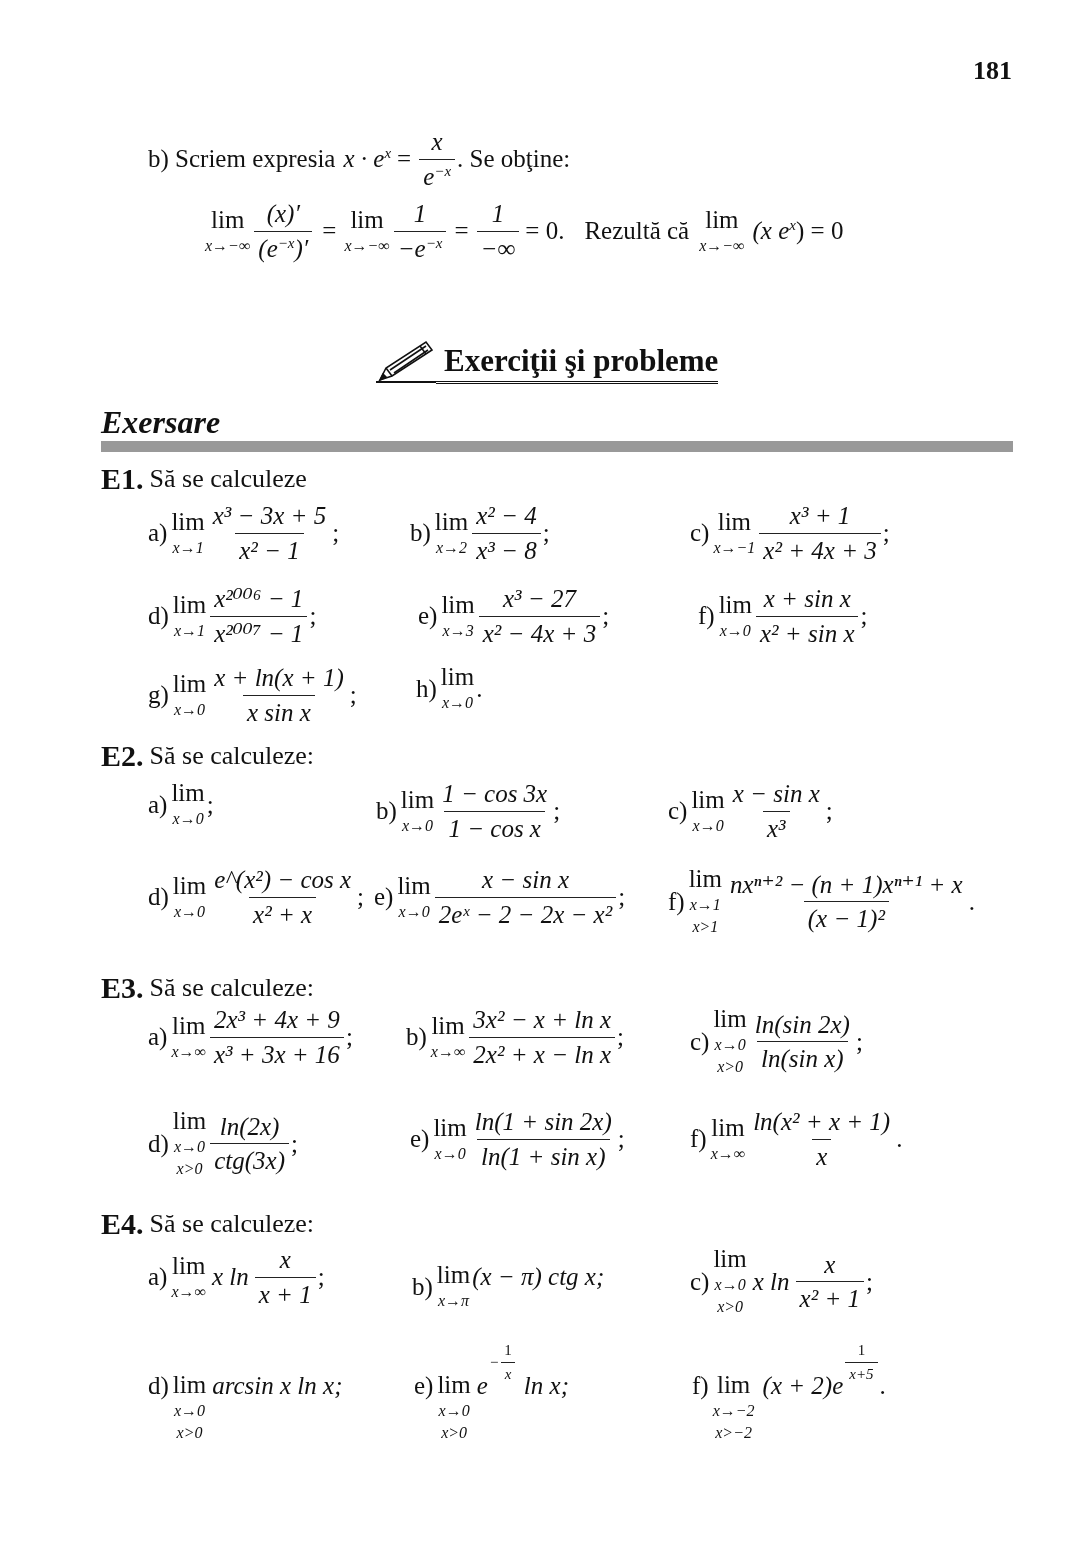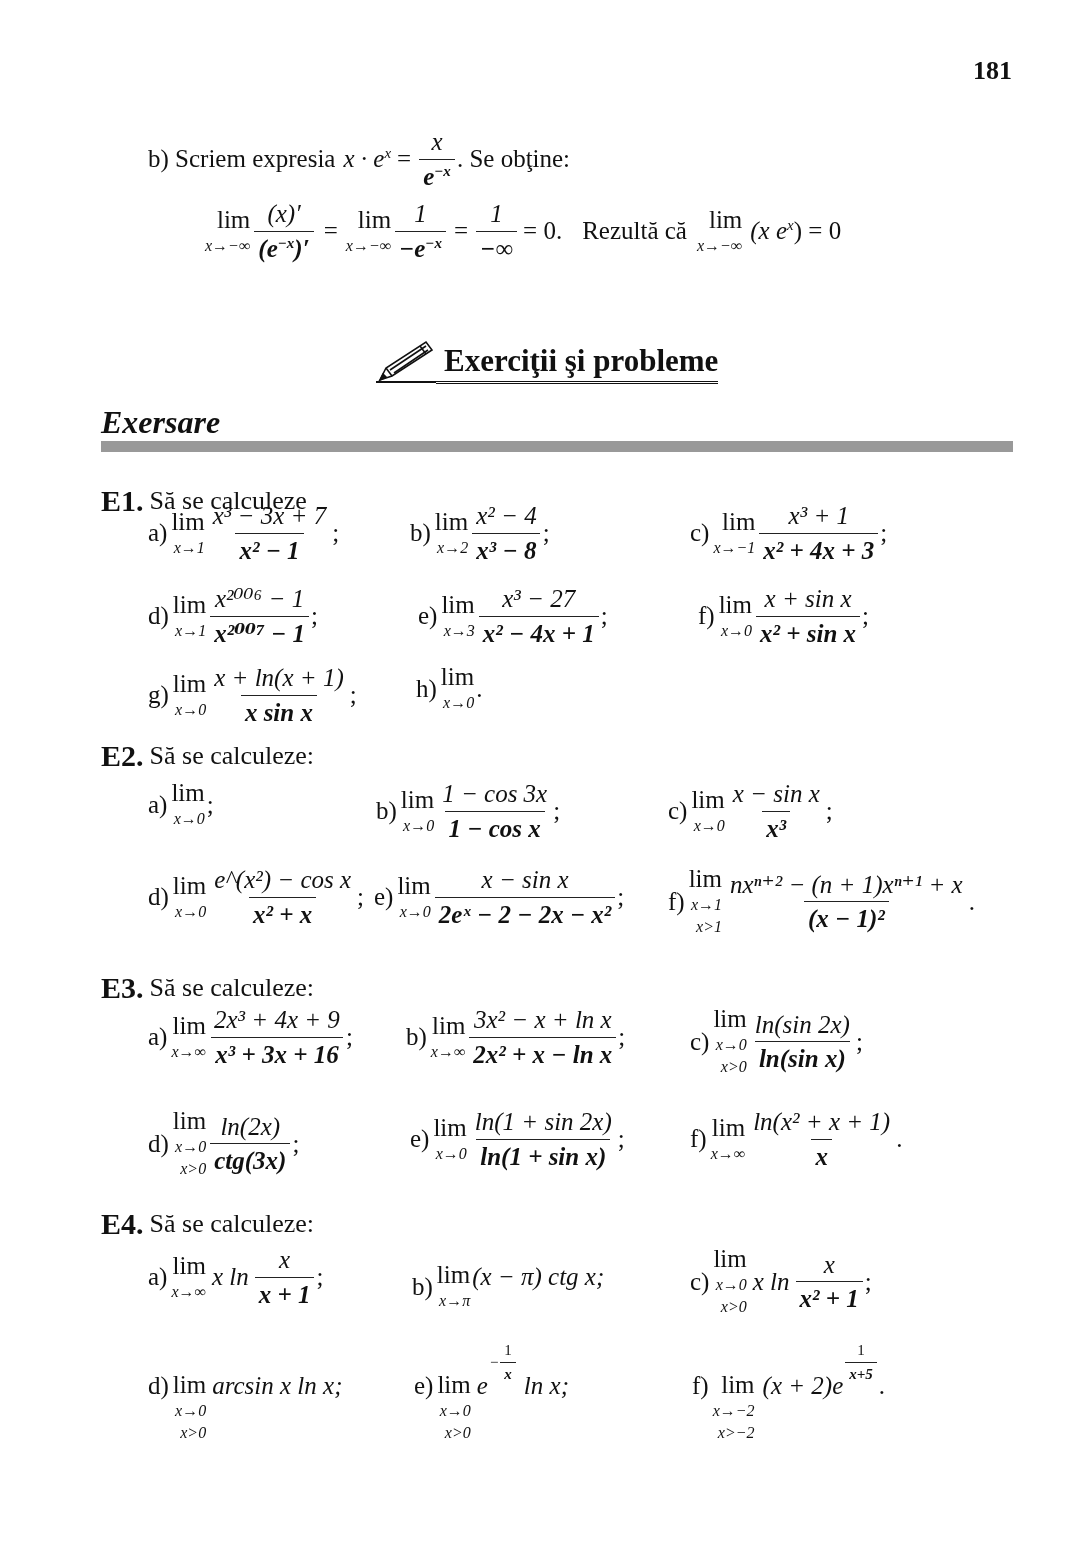--- a/index.html
+++ b/index.html
@@ -3,26 +3,26 @@
 <meta charset="utf-8">
 <style>
   html,body{margin:0;padding:0;background:#ffffff;}
   body{width:1080px;height:1553px;position:relative;overflow:hidden;
        font-family:"Liberation Serif","DejaVu Serif",serif;color:#111;}
   .abs{position:absolute;}
   .page-num{right:68px;top:56px;font-weight:bold;font-size:26px;}
   .i{font-style:italic;}
   .row{position:absolute;display:flex;align-items:center;font-size:25px;white-space:nowrap;}
   .lbl{margin-right:4px;}
-  .lim{display:inline-flex;flex-direction:column;align-items:flex-end;line-height:1;margin-right:2px;}
+  .lim{display:inline-flex;flex-direction:column;align-items:center;line-height:1;margin-right:2px;}
   .lim .w{font-size:25px;}
   .lim .sub{font-size:16px;font-style:italic;margin-top:4px;line-height:1.25;}
   .frac{display:inline-flex;flex-direction:column;align-items:center;vertical-align:middle;margin:0 2px;}
   .frac .num{padding:0 4px 3px 4px;line-height:1.1;}
-  .frac .den{padding:3px 4px 0 4px;border-top:1.3px solid #222;line-height:1.1;font-weight:bold;}
+  .frac .den{padding:3px 4px 0 4px;border-top:1.3px solid #222;line-height:1.1;}
   .frac .num,.frac .den{font-style:italic;}
   sup{font-size:15px;font-style:normal;}
   .sec{font-size:26px;}
   .sec b{font-size:30px;}
   .title-wrap{left:376px;top:338px;display:flex;align-items:flex-end;}
   .title{font-weight:bold;font-size:31px;padding:0 0 2px 8px;border-bottom:3px double #111;}
   .exersare{left:101px;top:404px;font-size:32px;font-weight:bold;font-style:italic;}
   .bar{left:101px;top:441px;width:912px;height:11px;background:#999999;}
   .sp{display:inline-block;}
 </style>
@@ -88,33 +88,33 @@
       <polygon points="4,42 7,36 10,39" fill="#111"></polygon>
     </g>
     <line x1="0" y1="44" x2="60" y2="44" stroke="#111" stroke-width="2"></line>
   </svg>
   <span class="title">Exerciţii şi probleme</span>
 </div>
 
 <div class="abs exersare">Exersare</div>
 <div class="abs bar"></div>
 
-<div class="row sec" style="left:101px;top:484px;">
+<div class="row sec" style="left:101px;top:462px;">
   <b>E1.</b>
     <span style="margin-left:6px">Să se calculeze</span>
 </div>
 
 <div class="row" style="left:148px;top:502px;">
   <span class="lbl">a)</span>
   <span class="lim">
       <span class="w">lim</span>
       <span class="sub">x→1</span>
     </span>
   <span class="frac">
-      <span class="num">x³ − 3x + 7</span>
+      <span class="num">x³ − 3x + 5</span>
       <span class="den">x² − 1</span>
     </span>
     <span>;</span>
 </div>
 <div class="row" style="left:410px;top:502px;">
   <span class="lbl">b)</span>
   <span class="lim">
       <span class="w">lim</span>
       <span class="sub">x→2</span>
     </span>
@@ -150,21 +150,21 @@
     <span>;</span>
 </div>
 <div class="row" style="left:418px;top:585px;">
   <span class="lbl">e)</span>
   <span class="lim">
       <span class="w">lim</span>
       <span class="sub">x→3</span>
     </span>
   <span class="frac">
       <span class="num">x³ − 27</span>
-      <span class="den">x² − 4x + 1</span>
+      <span class="den">x² − 4x + 3</span>
     </span>
     <span>;</span>
 </div>
 <div class="row" style="left:698px;top:585px;">
   <span class="lbl">f)</span>
   <span class="lim">
       <span class="w">lim</span>
       <span class="sub">x→0</span>
     </span>
   <span class="frac">

